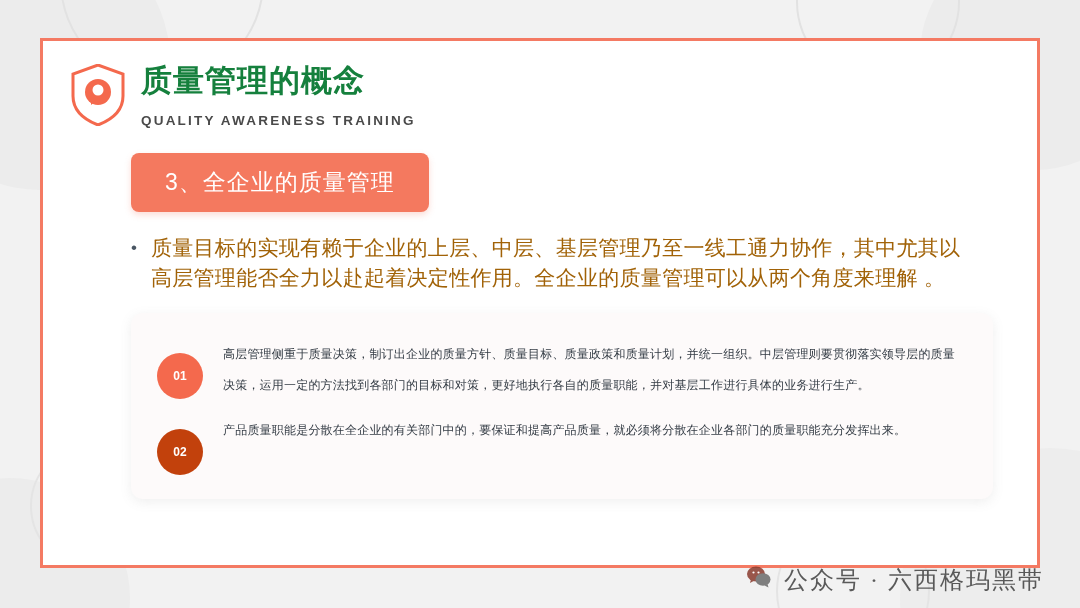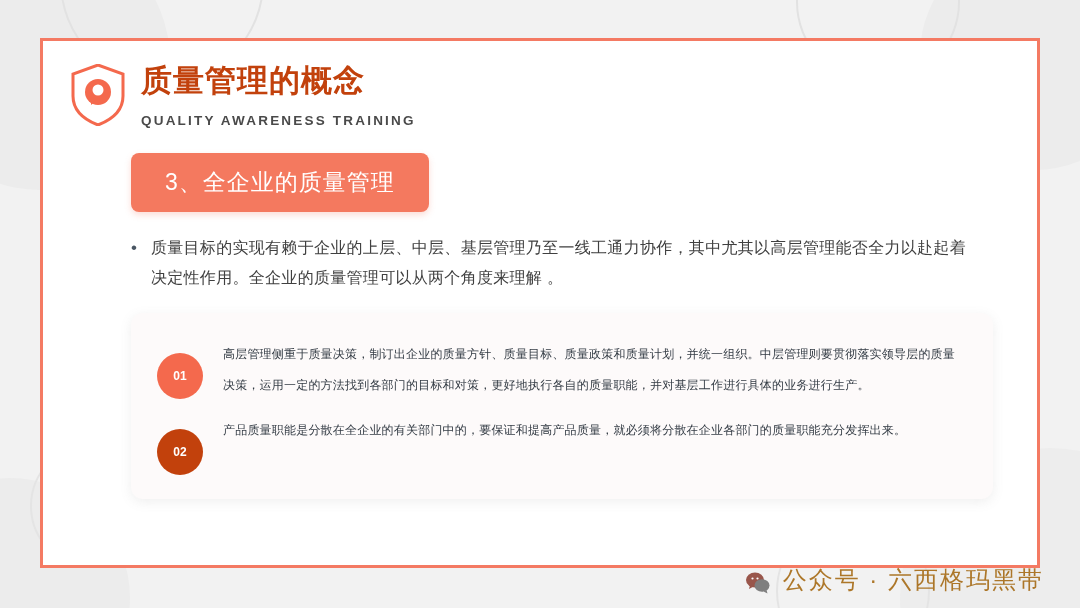--- a/index.html
+++ b/index.html
@@ -65,21 +65,21 @@
   .shield svg { display: block; }
 
   .title-block {
     display: flex;
     flex-direction: column;
     justify-content: center;
   }
   .main-title {
     font-size: 31px;
     font-weight: bold;
-    color: #c2410c;
+    color: #15803d;
     letter-spacing: 1px;
     line-height: 1.15;
   }
   .sub-title {
     margin-top: 14px;
     font-size: 13.5px;
     font-weight: bold;
     color: #4a4a4a;
     letter-spacing: 2.2px;
   }
@@ -105,22 +105,22 @@
     width: 850px;
     display: flex;
   }
   .bullet-dot {
     color: #4a5663;
     font-size: 17px;
     line-height: 30px;
     margin-right: 14px;
   }
   .intro-text {
-    color: #404040;
-    font-size: 16px;
+    color: #a16207;
+    font-size: 21px;
     line-height: 30px;
     letter-spacing: 0.3px;
   }
 
   .panel {
     position: absolute;
     left: 88px;
     top: 272px;
     width: 862px;
     background: #fdfafa;
@@ -159,25 +159,26 @@
     font-size: 12px;
     line-height: 31px;
     letter-spacing: 0.2px;
   }
 
   .watermark {
     position: absolute;
     right: 36px;
     bottom: 12px;
     display: flex;
-    align-items: flex-end;
-    color: #a16207;
+    align-items: flex-start;
+    color: #404040;
     font-size: 24px;
     letter-spacing: 2px;
     opacity: 0.85;
+    font-family: Liberation Serif, serif;
   }
   .wechat-icon {
     width: 26px;
     height: 26px;
     margin-right: 12px;
     display: inline-block;
   }
 </style>
 </head>
 <body>

